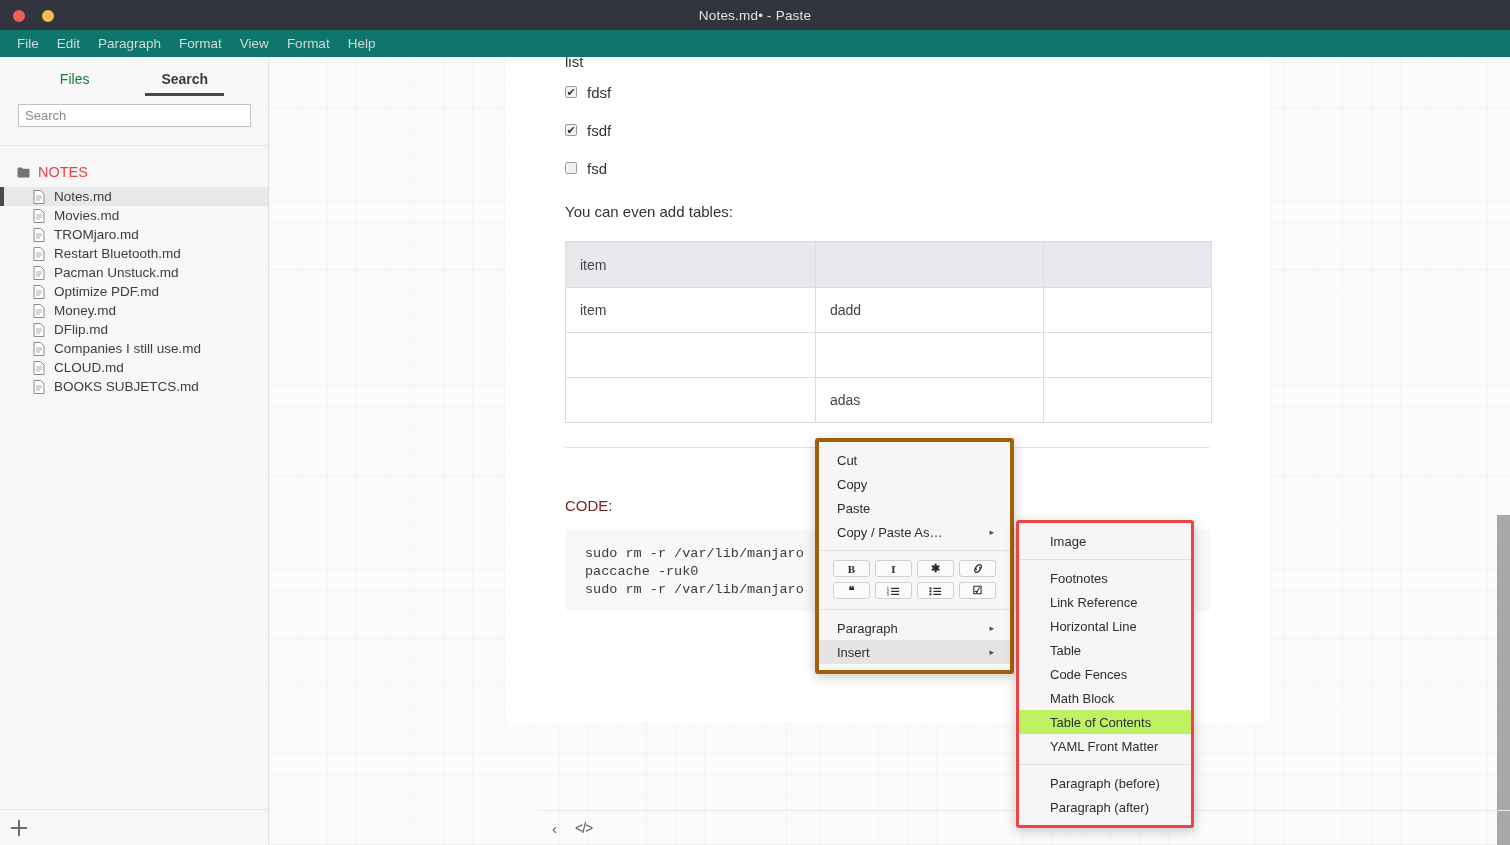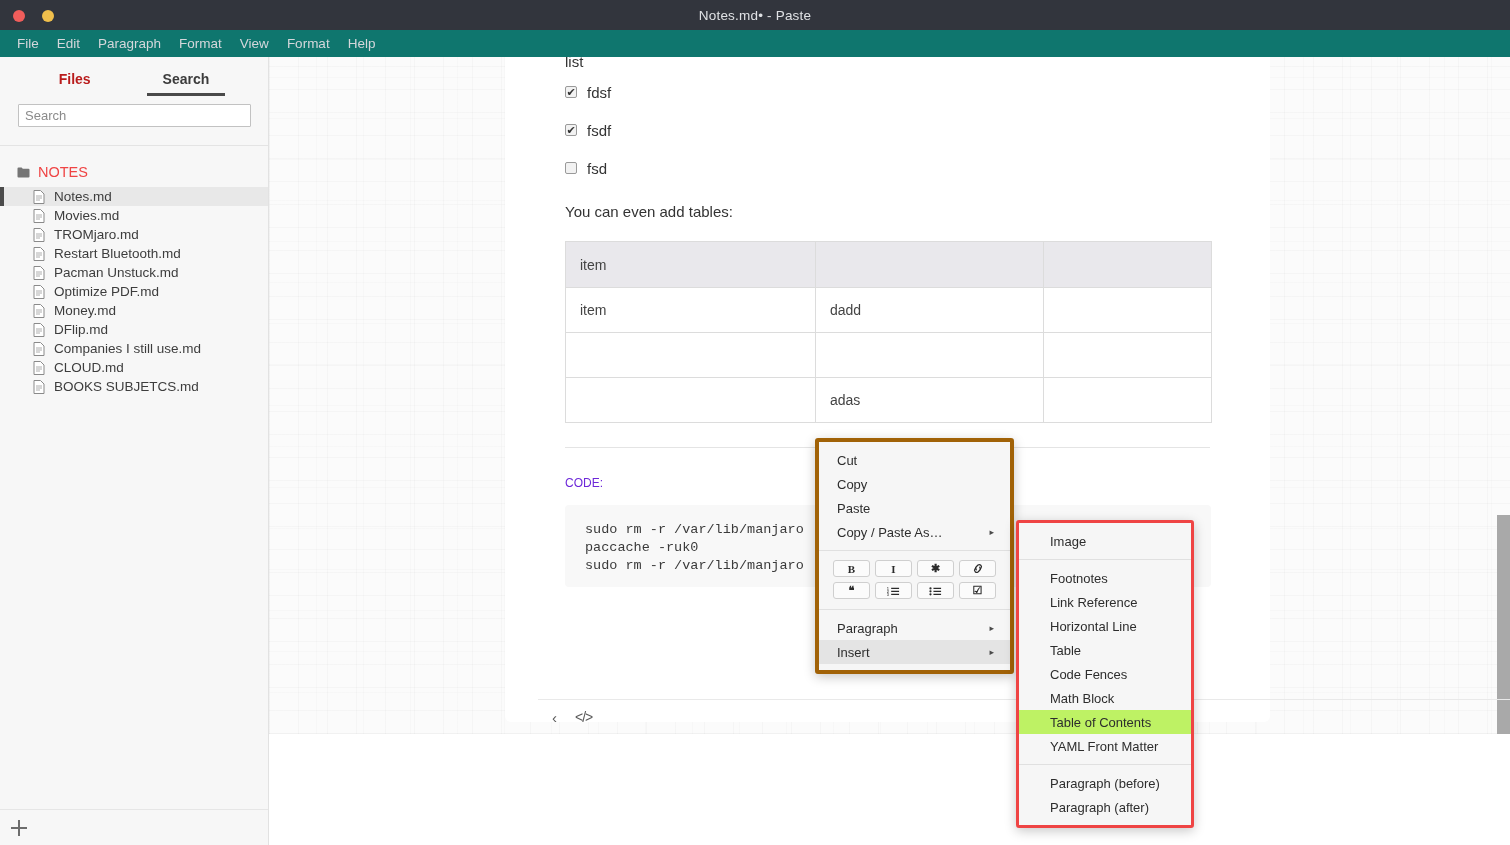--- a/index.html
+++ b/index.html
@@ -38,21 +38,21 @@
 
   
   .sidebar {
     position:absolute; left:0; top:57px; width:269px; height:788px;
     background:#f7f7f7; border-right:1px solid #e2e2e2;
   }
   .side-tabs {
     display:flex; height:47px; align-items:center; justify-content:center; gap:72px;
     padding-top:6px;
   }
-  .side-tab { font-size:14px; color:#b91c1c; position:relative; padding-bottom:9px; cursor:default;font-weight:bold; }
+  .side-tab { font-size:14px; color:#15803d; position:relative; padding-bottom:9px; cursor:default; }
   .side-tab.active { color:#3b3b3b; font-weight:bold; }
   .side-tab.active::after {
     content:""; position:absolute; left:-16px; right:-16px; bottom:0;
     height:3px; background:#4a4a4a;
   }
   .search-wrap { padding:0 18px; }
   .search-input {
     width:233px; height:23px; border:1px solid #c2c2c2; background:#fff;
     font-size:13px; color:#333; padding:0 6px; outline:none;
     font-family:"Liberation Sans", sans-serif; border-radius:1px;
@@ -81,21 +81,21 @@
   }
   .plus-btn { width:22px; height:22px; position:relative; cursor:default; }
   .plus-btn::before, .plus-btn::after {
     content:""; position:absolute; background:#6d6d6d;
   }
   .plus-btn::before { left:3px; right:3px; top:10px; height:2px; }
   .plus-btn::after { top:3px; bottom:3px; left:10px; width:2px; }
 
   
   .editor-area {
-    position:absolute; left:269px; top:57px; width:1241px; height:677px;
+    position:absolute; left:269px; top:57px; width:1241px; height:788px;
     background-color:#fbfbfb;
     background-image:
       repeating-linear-gradient(0deg, rgba(0,0,0,0.022) 0 1px, transparent 1px 23px),
       repeating-linear-gradient(90deg, rgba(0,0,0,0.022) 0 1px, transparent 1px 29px),
       repeating-linear-gradient(0deg, rgba(0,0,0,0.015) 0 1px, transparent 1px 41px),
       repeating-linear-gradient(90deg, rgba(0,0,0,0.015) 0 1px, transparent 1px 47px);
     overflow:hidden;
   }
   .page {
     position:absolute; left:236px; top:-260px; width:765px; height:925px;
@@ -122,21 +122,21 @@
     border:1px solid #dcdcdc; text-align:left; font-weight:normal;
     font-size:14px; color:#444; padding:10px 14px; height:45px; vertical-align:middle;
   }
   table.md-table th { background:#e9e8ec; height:46px; }
   table.md-table col.c1 { width:250px; }
   table.md-table col.c2 { width:228px; }
   table.md-table col.c3 { width:168px; }
 
   hr.md-hr { border:none; border-top:1px solid #e4e4e4; margin-top:24px; }
 
-  .code-label { font-size:12px; color:#6d28d9; margin-top:28px; }
+  .code-label { font-size:15px; color:#7f1d1d; margin-top:49px; }
   pre.code-fence {
     margin-top:15px; background:#f8f8f8; border-radius:4px;
     padding:16px 20px; font-family:"Liberation Mono", monospace;
     font-size:13.5px; line-height:18px; color:#3a3a3a; white-space:pre;
     overflow:hidden; width:646px; height:82px;
   }
 
   
   .vscroll {
     position:absolute; right:0; top:458px; width:13px; height:330px;

